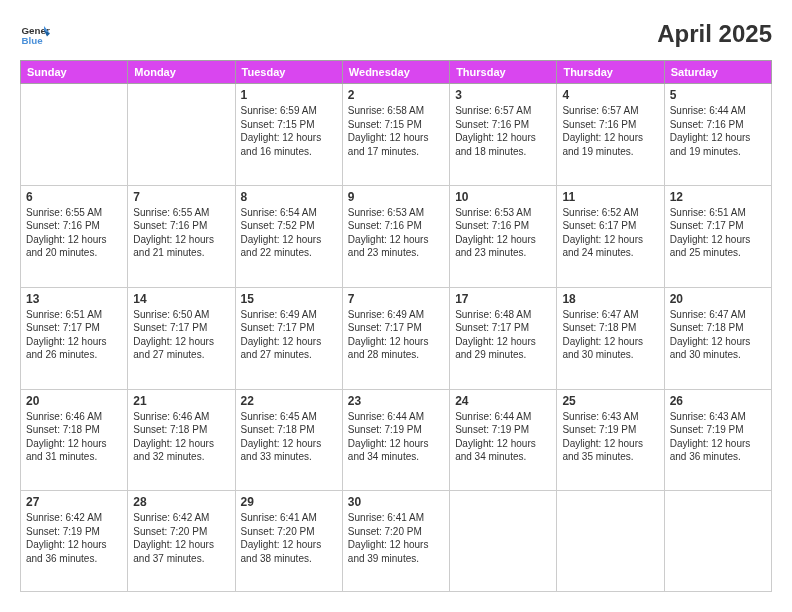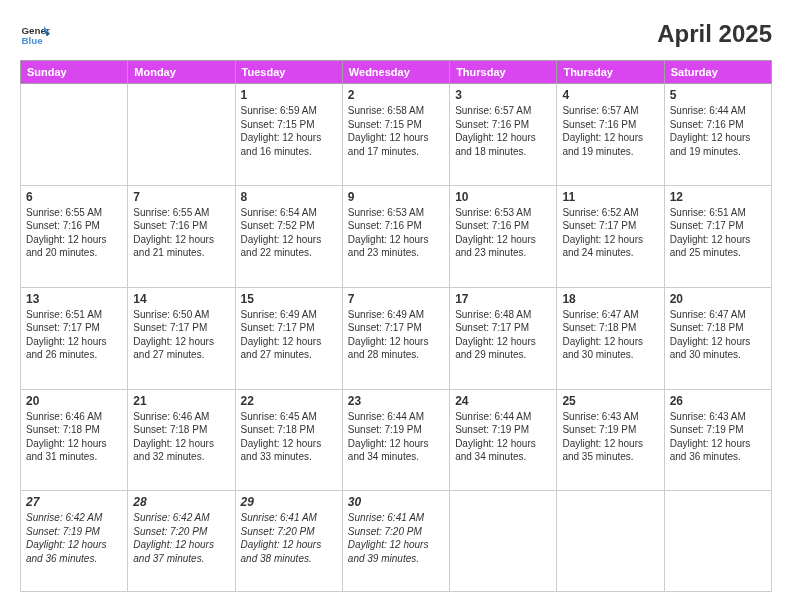--- a/index.html
+++ b/index.html
@@ -77,21 +77,20 @@
       display: block;
       margin-bottom: 2px;
     }
     .day-info {
       font-size: 10px;
       line-height: 1.35;
       color: #333;
     }
     .row-last td {
       height: 70px;
-      font-style: italic;
     }
   </style>
 </head>
 <body>
 
 <div class="page">
   <div class="header">
     <div class="logo">
       <svg class="logo-icon" viewBox="0 0 40 40">
         <text x="2" y="18" font-size="13" font-weight="bold" fill="#333" font-family="Arial">General</text>
@@ -179,21 +178,21 @@
           </td>
           <td>
             <span class="day-num">10</span>
             <div class="day-info">Sunrise: 6:53 AM
 Sunset: 7:16 PM
 Daylight: 12 hours and 23 minutes.</div>
           </td>
           <td>
             <span class="day-num">11</span>
             <div class="day-info">Sunrise: 6:52 AM
-Sunset: 7:17 PM
+Sunset: 6:17 PM
 Daylight: 12 hours and 24 minutes.</div>
           </td>
           <td>
             <span class="day-num">12</span>
             <div class="day-info">Sunrise: 6:51 AM
 Sunset: 7:17 PM
 Daylight: 12 hours and 25 minutes.</div>
           </td>
         </tr>
         <tr>

